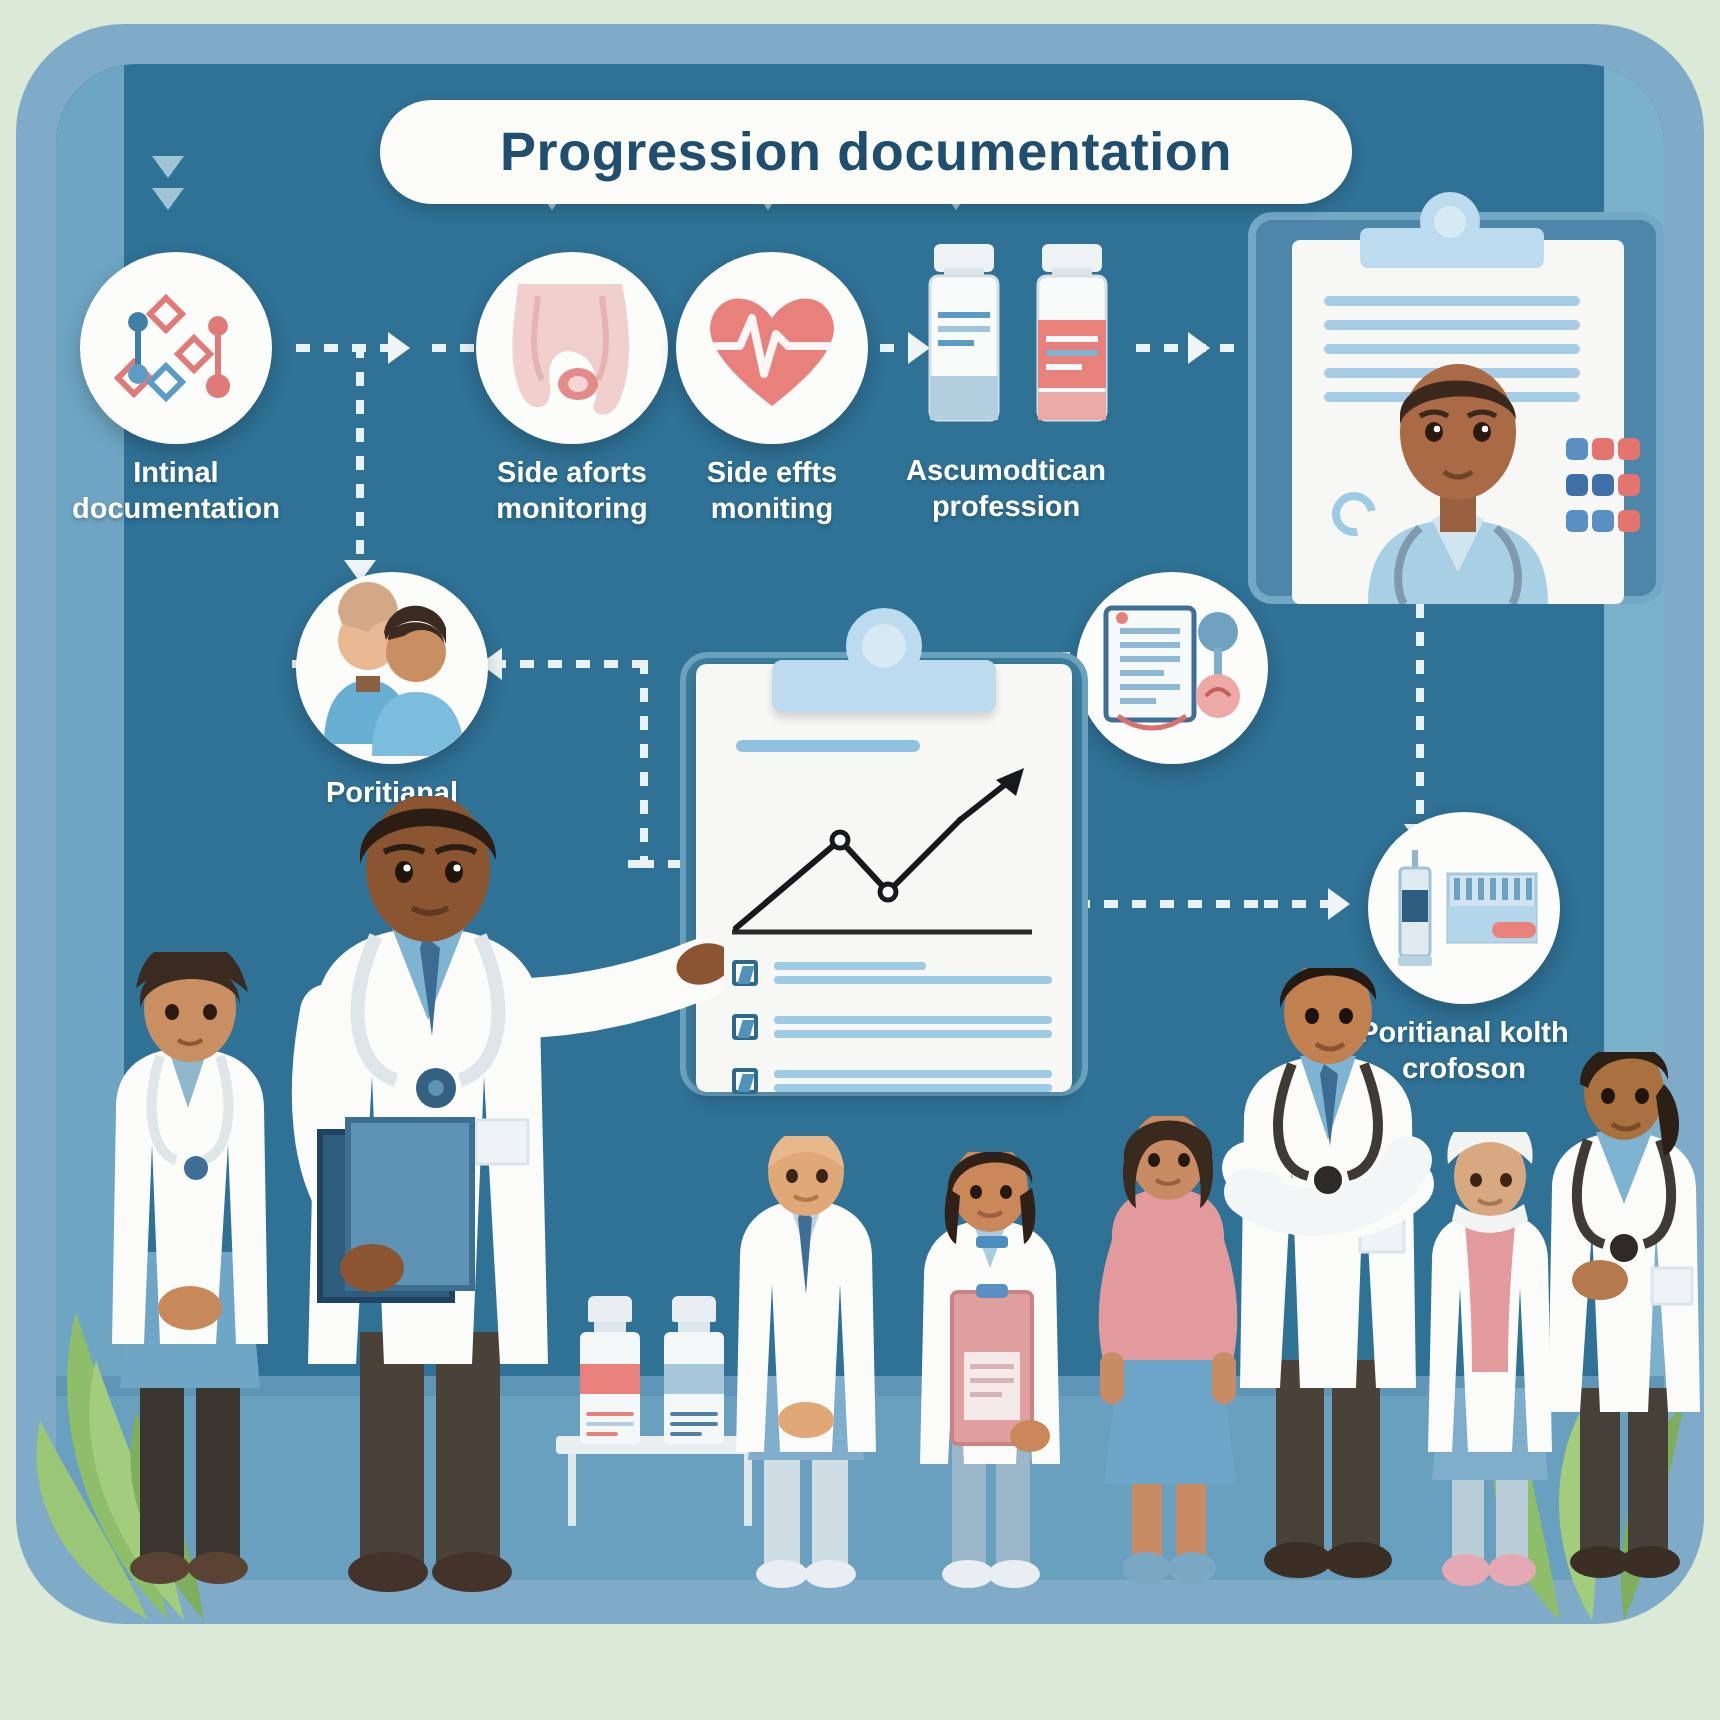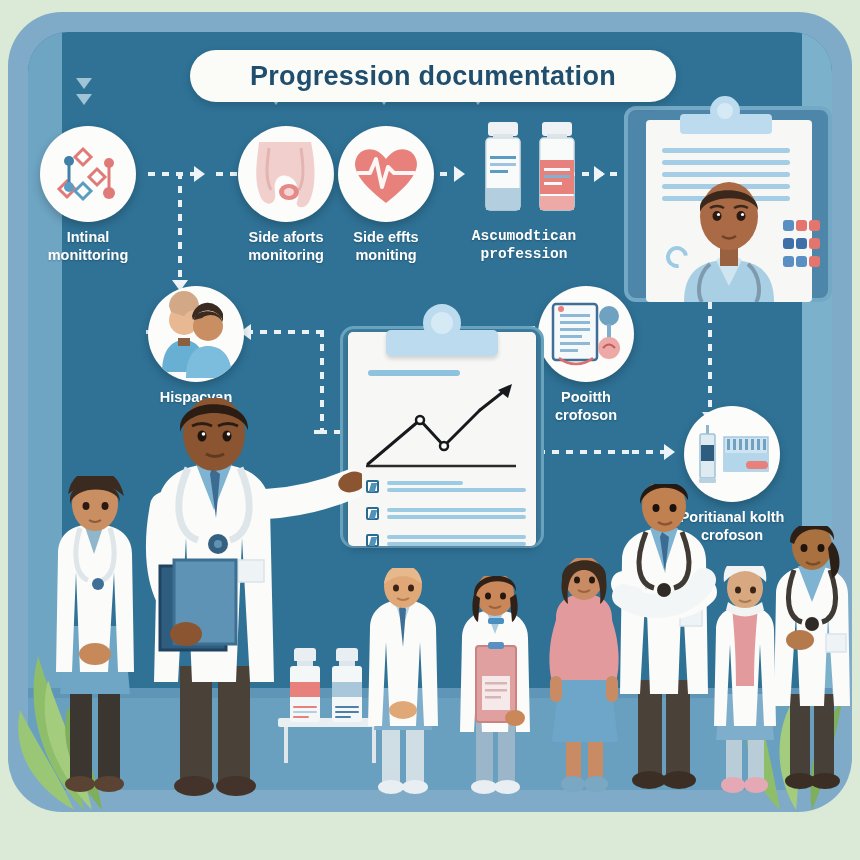--- a/index.html
+++ b/index.html
@@ -278,21 +278,21 @@
         <line x1="16" y1="24" x2="16" y2="46" stroke="#3f7fa8" stroke-width="3"></line>
         <circle cx="16" cy="22" r="5" fill="#3f7fa8"></circle>
         <line x1="56" y1="26" x2="56" y2="52" stroke="#e07a78" stroke-width="3"></line>
         <circle cx="56" cy="24" r="5" fill="#e07a78"></circle>
         <circle cx="56" cy="54" r="6" fill="#e07a78"></circle>
         <circle cx="16" cy="48" r="5" fill="#5a9cc4"></circle>
       </svg>
     </div>
     <div class="caption">
       <span>Intinal</span><br>
-      <span>monittoring</span>
+      <span>documentation</span>
     </div>
   </div>
 
   <div class="node" style="left:238px; top:126px;">
     <div class="bubble">
       <svg width="82" height="76" viewBox="0 0 82 76" aria-hidden="true">
         <path d="M14 6 C12 26 8 44 16 62 C22 72 32 68 30 56 C28 44 34 38 42 40
                  C52 42 56 56 52 66 C50 72 60 74 64 66 C72 50 70 26 66 6 Z" fill="#f0cfcd"></path>
         <path d="M24 12 C22 28 20 42 26 54" fill="none" stroke="#e3b4b2" stroke-width="3"></path>
         <path d="M56 12 C58 28 60 42 54 54" fill="none" stroke="#e3b4b2" stroke-width="3"></path>
@@ -312,21 +312,21 @@
         <path d="M36 62 C10 42 2 28 6 18 C10 6 26 4 36 18 C46 4 62 6 66 18 C70 28 62 42 36 62 Z" fill="#e8807c"></path>
         <polyline points="8,32 20,32 26,18 32,46 38,26 44,32 64,32" fill="none" stroke="#fdf6f5" stroke-width="4" stroke-linejoin="round" stroke-linecap="round"></polyline>
       </svg>
     </div>
     <div class="caption">
       <span>Side effts</span><br>
       <span>moniting</span>
     </div>
   </div>
 
-  <div class="node wide" style="left:476px; top:118px;font-family:Liberation Mono, monospace;">
+  <div class="node wide" style="left:455px; top:118px;">
     <div style="width:110px; height:100px; display:flex; align-items:flex-end; justify-content:center; gap:8px;">
       <svg width="110" height="100" viewBox="0 0 110 100" aria-hidden="true">
 
         <rect x="12" y="4" width="30" height="14" rx="3" fill="#eef2f4"></rect>
         <rect x="17" y="16" width="20" height="6" fill="#dde5e9"></rect>
         <rect x="10" y="20" width="34" height="72" rx="4" fill="#f9fbfb" stroke="#d6e0e4" stroke-width="1.5"></rect>
         <rect x="10" y="70" width="34" height="22" fill="#b3cede"></rect>
         <rect x="14" y="38" width="26" height="3" fill="#5a9cc4"></rect>
         <rect x="14" y="45" width="26" height="3" fill="#9ec5dd"></rect>
         <rect x="14" y="52" width="18" height="3" fill="#5a9cc4"></rect>
@@ -357,21 +357,21 @@
         <path d="M14 86 C14 64 24 54 36 54 C48 54 58 64 58 86 Z" fill="#68b0d3"></path>
         <path d="M30 52 h12 v8 h-12 Z" fill="#8b5f42"></path>
 
         <circle cx="60" cy="40" r="15" fill="#c98f62"></circle>
         <path d="M46 34 C46 22 74 22 74 36 C72 30 62 26 54 32 Z" fill="#3a2a20"></path>
         <path d="M45 34 a16 16 0 0 1 30 2 l0 -8 a16 16 0 0 0 -31 2 Z" fill="#3a2a20"></path>
         <path d="M38 92 C38 68 48 60 60 60 C72 60 84 68 84 92 Z" fill="#7cbcdd"></path>
       </svg>
     </div>
     <div class="caption">
-      <span>Hispacvan</span>
+      <span>Poritianal</span>
     </div>
   </div>
 
   <div class="node" style="left:538px; top:286px;">
     <div class="bubble">
       <svg width="82" height="76" viewBox="0 0 82 76" aria-hidden="true">
         <rect x="8" y="8" width="44" height="56" rx="3" fill="#f6f9fa" stroke="#3f6f96" stroke-width="2.5"></rect>
         <g fill="#8db9d6">
           <rect x="15" y="18" width="30" height="3"></rect>
             <rect x="15" y="25" width="30" height="3"></rect>
@@ -380,24 +380,20 @@
           <rect x="15" y="46" width="30" height="3"></rect>
             <rect x="15" y="53" width="18" height="3"></rect>
         </g>
         <circle cx="16" cy="13" r="3" fill="#e8807c"></circle>
         <path d="M14 62 C24 70 38 70 48 62" fill="none" stroke="#d9706d" stroke-width="2.5"></path>
         <circle cx="64" cy="20" r="10" fill="#6fa2c0"></circle>
         <rect x="62" y="28" width="4" height="18" fill="#7eaecb"></rect>
         <circle cx="64" cy="52" r="11" fill="#eda9a6"></circle>
         <path d="M58 52 q6 -7 12 0" fill="none" stroke="#c35e5b" stroke-width="2"></path>
       </svg>
-    </div>
-    <div class="caption">
-      <span>Pooitth</span><br>
-      <span>crofoson</span>
     </div>
   </div>
 
   <div class="node wide" style="left:684px; top:406px;">
     <div class="bubble">
       <svg width="80" height="66" viewBox="0 0 80 66" aria-hidden="true">
 
         <rect x="14" y="4" width="3" height="9" fill="#8fb6cf"></rect>
         <rect x="8" y="13" width="15" height="44" rx="2" fill="#dfeaf1" stroke="#9fc2d6" stroke-width="1.5"></rect>
         <rect x="9" y="24" width="13" height="16" fill="#2e5d80"></rect>

